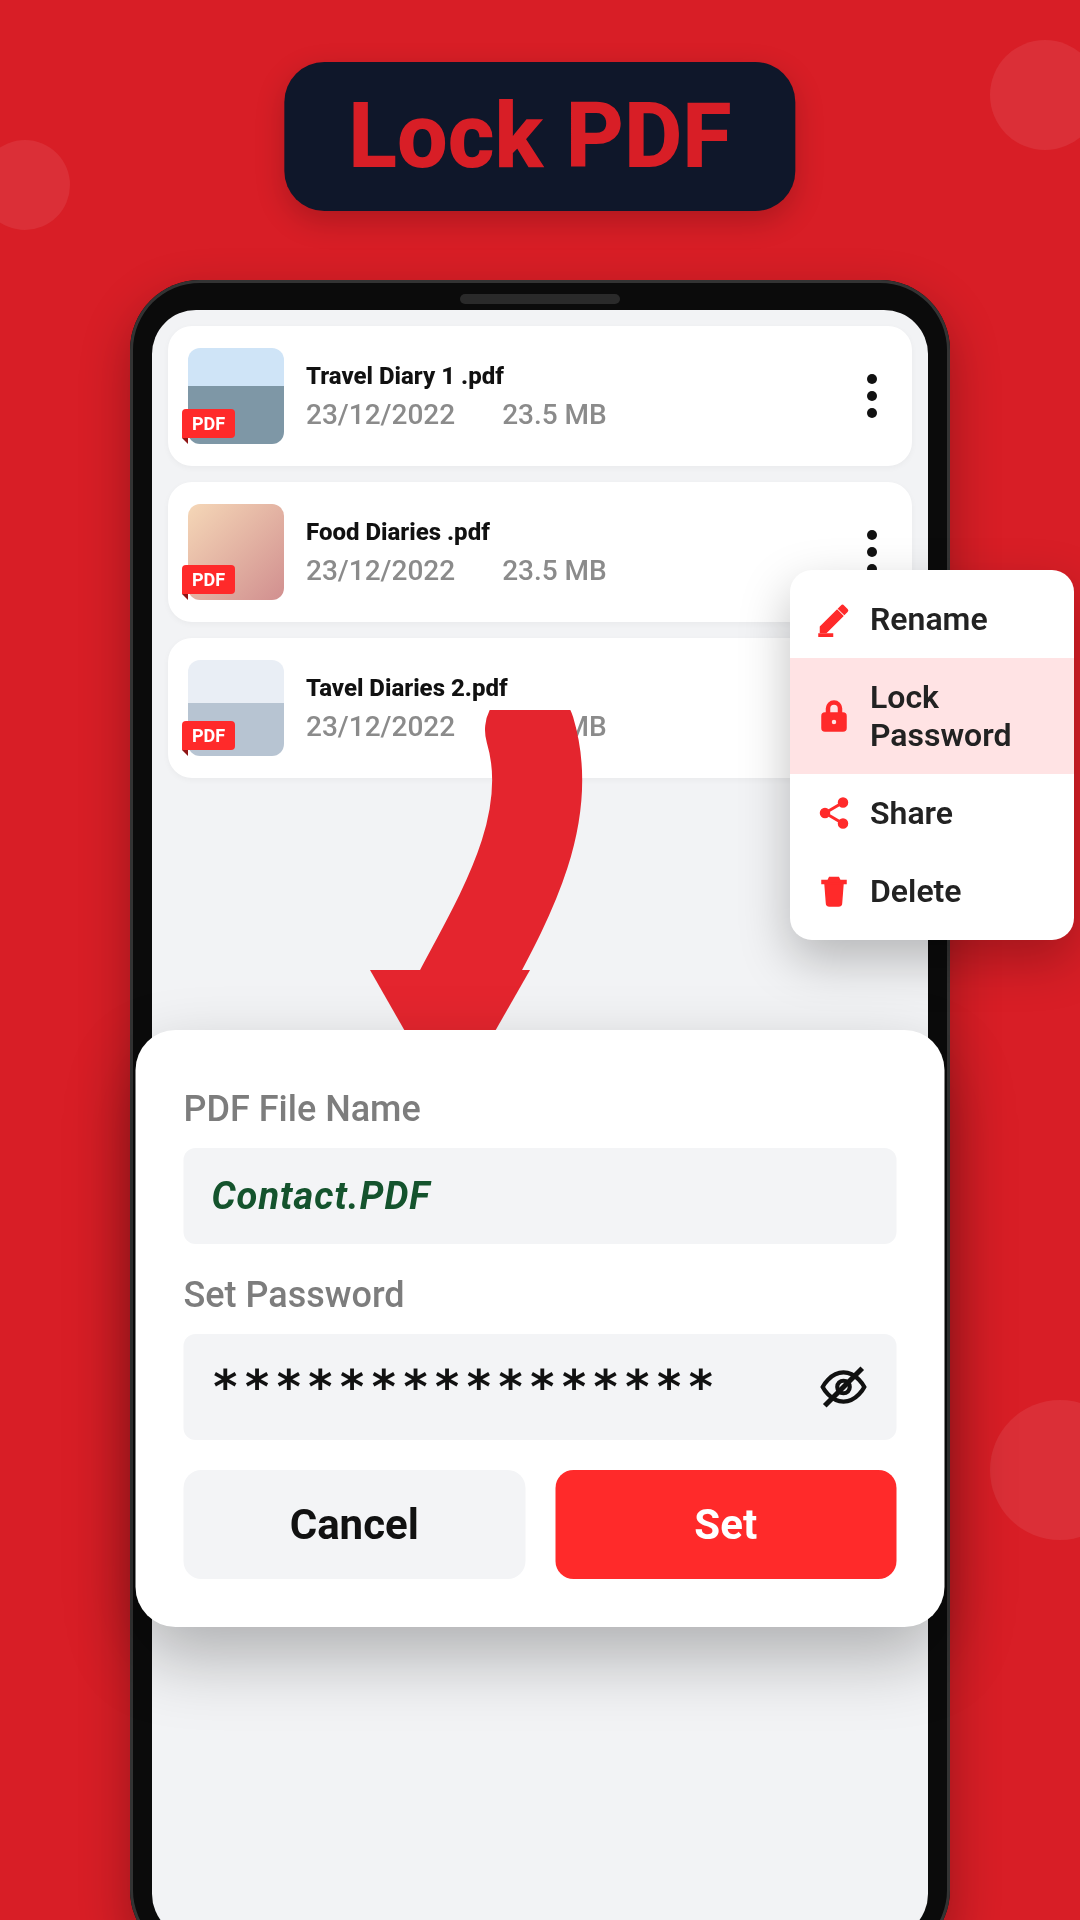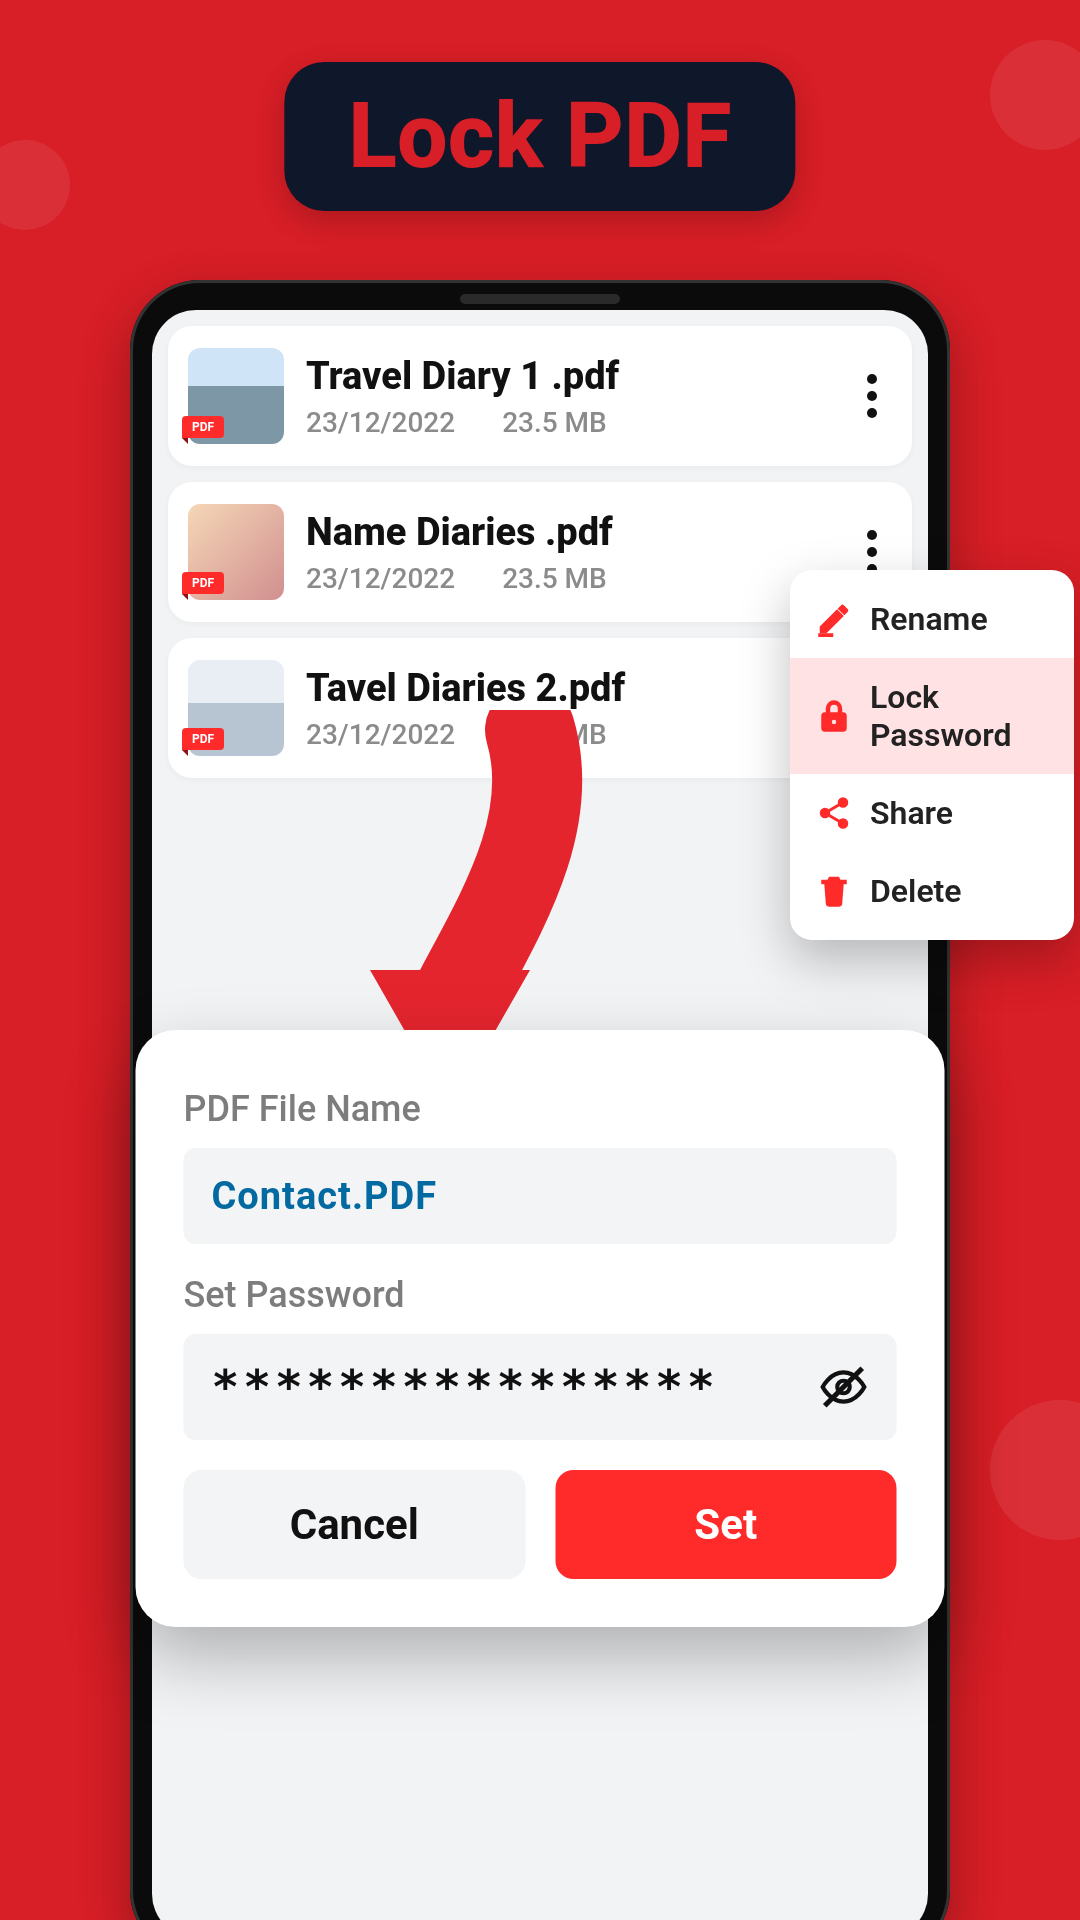--- a/index.html
+++ b/index.html
@@ -44,28 +44,28 @@
   .spacer { height: 500px; }
   .thumb {
     width: 96px; height: 96px; border-radius: 12px; position: relative; flex-shrink: 0;
     background: linear-gradient(135deg,#dfe6ee,#aebccd);
   }
   .thumb.t1 { background: linear-gradient(180deg,#cfe4f7 40%,#7e97a6 40%); }
   .thumb.t2 { background: linear-gradient(135deg,#f5d7b7,#d18f8f); }
   .thumb.t3 { background: linear-gradient(180deg,#e9eef5 45%,#b7c4d2 45%); }
   .thumb.t4 { background: linear-gradient(135deg,#6b8f4a,#b0986f); }
   .pdf-badge {
-    position: absolute; left: -6px; bottom: 6px; background: #ff2a2a; color: #fff; font-size: 12px; font-weight: 700;
+    position: absolute; left: -6px; bottom: 6px; background: #ff2a2a; color: #fff; font-size: 18px; font-weight: 700;
     padding: 4px 10px; border-radius: 4px 4px 4px 0;
   }
   .pdf-badge::after {
     content:""; position:absolute; left:0; bottom:-6px; width:0;height:0;border-top:6px solid #8f1515;border-left:6px solid transparent;
   }
   .file-info { flex: 1; min-width: 0; }
-  .file-name { font-size: 38px; font-weight: 800; color: #111; margin-bottom: 8px; white-space: nowrap; overflow:hidden; text-overflow:ellipsis;}
+  .file-name { font-size: 24px; font-weight: 800; color: #111; margin-bottom: 8px; white-space: nowrap; overflow:hidden; text-overflow:ellipsis;}
   .file-meta { font-size: 28px; color: #8b8b8b; font-weight: 500; }
   .file-meta .size { margin-left: 40px; }
   .kebab { width: 40px; text-align: center; }
   .kebab .dot { width: 10px; height: 10px; background:#111; border-radius:50%; margin: 7px auto;}
 
   
   .menu {
     position: absolute; right: 6px; top: 570px; width: 284px; background:#fff; border-radius: 22px;
     box-shadow: 0 20px 50px rgba(0,0,0,0.25); padding: 10px 0; z-index: 20;
   }
@@ -80,21 +80,21 @@
   }
 
   
   .dialog {
     position:absolute; left:50%; transform:translateX(-50%); top: 1030px; width: 809px;
     background:#fff; border-radius: 40px; box-shadow: 0 30px 70px rgba(0,0,0,0.28);
     padding: 58px 48px 48px 48px; z-index: 30;
   }
   .dlabel { font-size: 36px; color:#7d7d7d; font-weight:500; margin-bottom: 18px; }
   .dfield { background:#f3f4f6; border-radius:12px; padding: 26px 28px; margin-bottom: 30px; display:flex; align-items:center; }
-  .dfield .val { font-size: 38px; font-weight:700; color:#0369a1; flex:1; letter-spacing: 1px;}
+  .dfield .val { font-size: 38px; font-weight:700; color:#14532d; flex:1; letter-spacing: 1px; font-style: italic;}
   .dfield .pwd { font-size:46px; letter-spacing: 4px; font-weight:900; color:#111; flex:1; font-family: monospace;}
   .eye { width:50px; height:50px; }
   .dbtns { display:flex; gap: 30px; margin-top: 22px; }
   .btn { flex:1; border-radius: 18px; padding: 30px 0; text-align:center; font-size:42px; font-weight:700; }
   .btn.cancel { background:#f3f4f6; color:#111; }
   .btn.set { background:#ff2a2a; color:#fff; }
 </style>
 </head>
 <body>
 
@@ -128,21 +128,21 @@
             <div class="dot"></div>
             <div class="dot"></div>
         </div>
       </div>
 
       <div class="file-card">
         <div class="thumb t2">
           <div class="pdf-badge">PDF</div>
         </div>
         <div class="file-info">
-          <div class="file-name">Name Diaries .pdf</div>
+          <div class="file-name">Food Diaries .pdf</div>
           <div class="file-meta">
             <span>23/12/2022</span>
             <span class="size">23.5 MB</span>
           </div>
         </div>
         <div class="kebab">
           <div class="dot"></div>
             <div class="dot"></div>
             <div class="dot"></div>
         </div>

